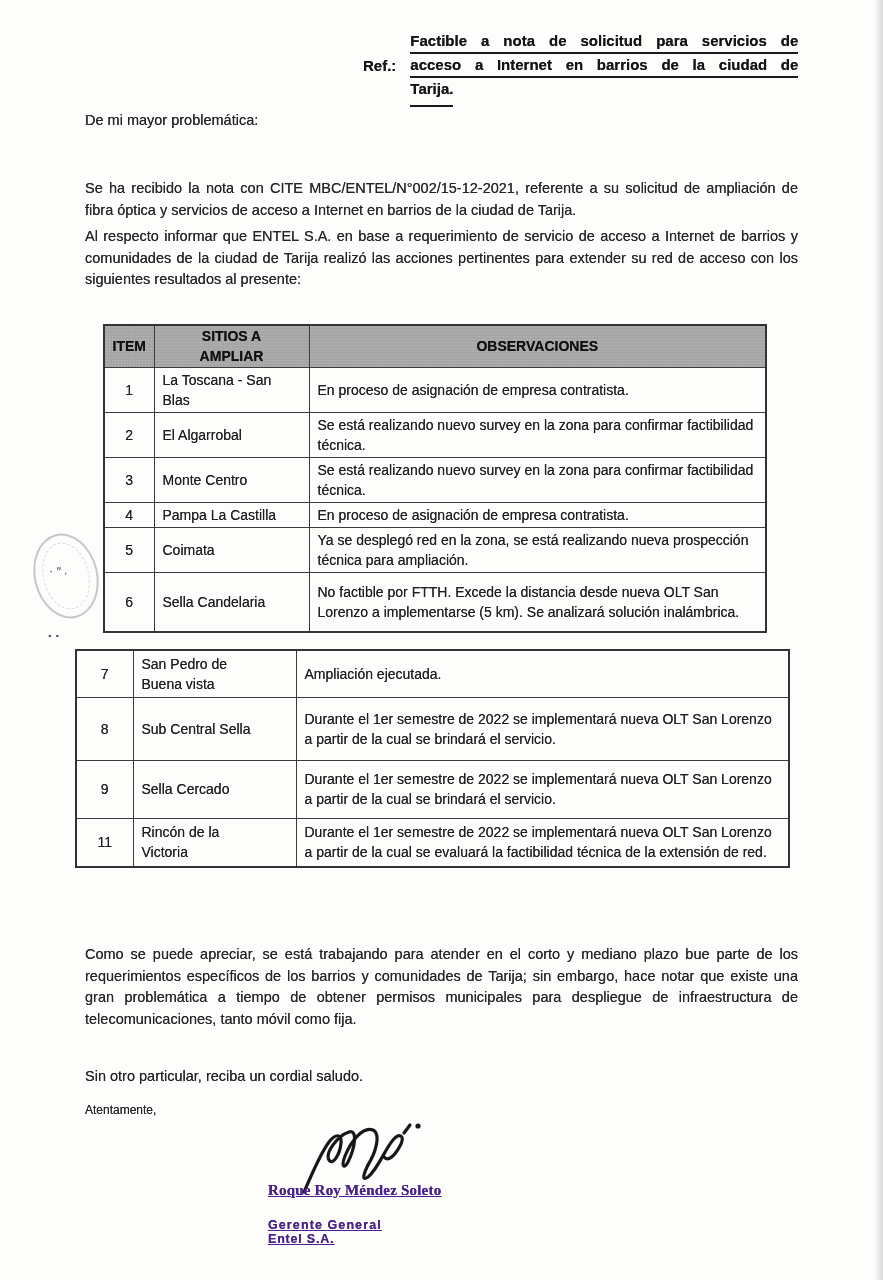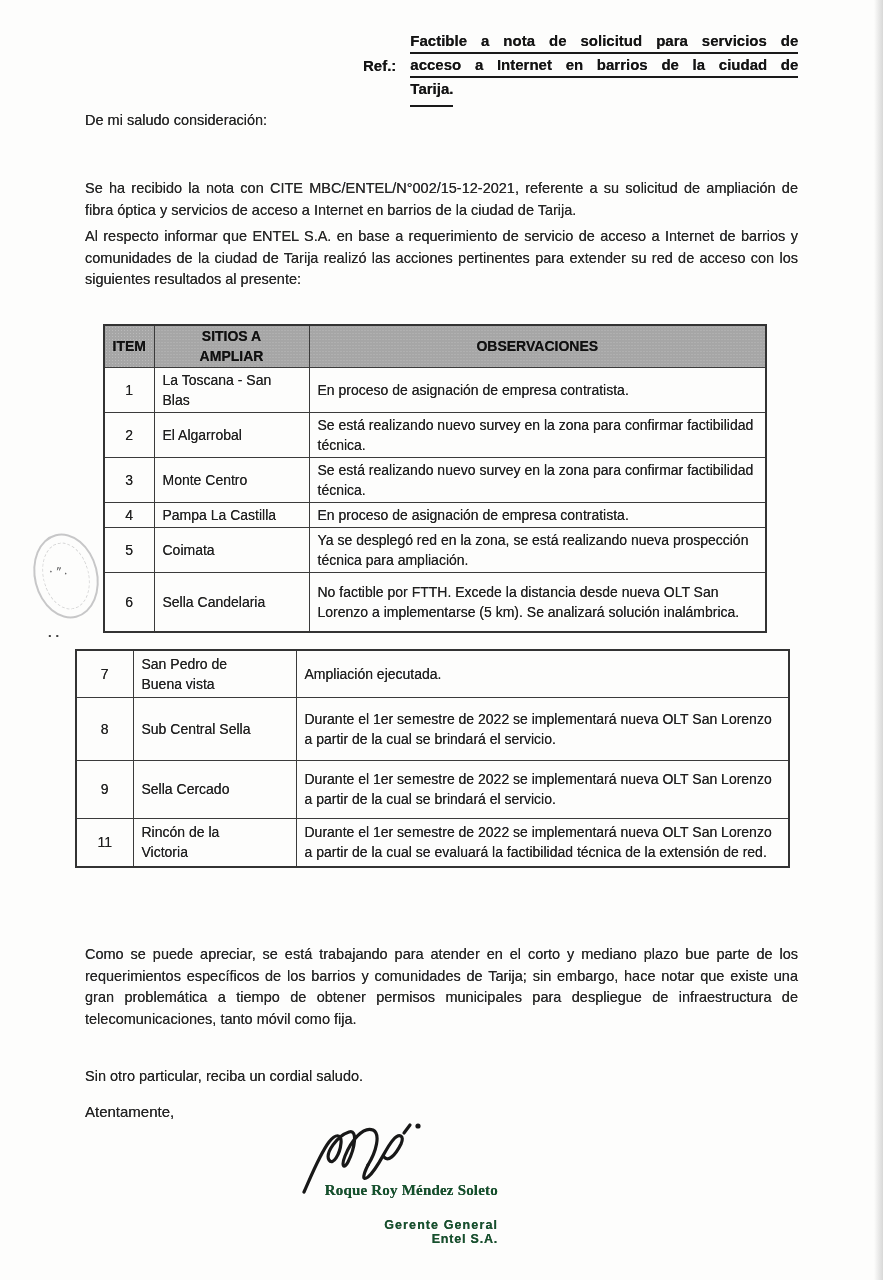--- a/index.html
+++ b/index.html
@@ -68,44 +68,44 @@
     border:2px solid rgba(95,95,100,.40); border-radius:50%;
     transform:rotate(-14deg); opacity:.85; }
   .stamp::before { content:""; position:absolute; inset:7px;
     border:1.5px dashed rgba(100,100,105,.30); border-radius:50%; }
   .stamp::after { content:"\00b7\2033\00b7"; position:absolute; left:14px; top:28px;
     color:rgba(80,80,85,.45); font-size:13px; letter-spacing:3px; transform:rotate(22deg); }
   .stamp-dots { left:48px; top:625px; color:rgba(60,60,60,.55); font-size:13px;
     letter-spacing:4px; font-weight:bold; }
 
   .closing { left:85px; top:1068px; font-size:14.5px; }
-  .farewell { left:85px; top:1103px; font-size:15px; }
+  .farewell { left:85px; top:1103px; font-size:12px; }
 
   .sig-svg { left:296px; top:1116px; }
-  .sig-block { left:268px; top:1182px; width:230px; text-align:right; color:#14532d; }
+  .sig-block { left:268px; top:1182px; width:230px; text-align:left; color:#4c1d95;text-decoration:underline; }
   .sig-name { font-family:"Liberation Serif","DejaVu Serif",serif; font-weight:bold;
     font-size:15px; line-height:17px; letter-spacing:.2px; }
   .sig-title { font-weight:bold; font-size:12.5px; line-height:14px; letter-spacing:1.1px; margin-top:19px; }
   .sig-company { font-weight:bold; font-size:12.5px; line-height:14px; letter-spacing:.8px; }
 </style>
 </head>
 <body>
 
 <div class="abs scan-edge"></div>
 
 <div class="abs ref">
   <div class="ref-label">Ref.:</div>
   <div class="ref-lines">
     <div class="ref-line">Factible a nota de solicitud para servicios de</div>
     <div class="ref-line">acceso a Internet en barrios de la ciudad de</div>
     <div class="ref-line last"><span>Tarija.</span></div>
   </div>
 </div>
 
-<div class="abs salutation">De mi saludo consideración:</div>
+<div class="abs salutation">De mi mayor problemática:</div>
 
 <div class="abs para p1">Se ha recibido la nota con CITE MBC/ENTEL/N°002/15-12-2021, referente a su solicitud de ampliación de fibra óptica y servicios de acceso a Internet en barrios de la ciudad de Tarija.</div>
 <div class="abs para p2">Al respecto informar que ENTEL S.A. en base a requerimiento de servicio de acceso a Internet de barrios y comunidades de la ciudad de Tarija realizó las acciones pertinentes para extender su red de acceso con los siguientes resultados al presente:</div>
 
 <div class="abs t1">
   <table>
     <colgroup>
         <col class="col-item">
         <col class="col-site">
         <col>

